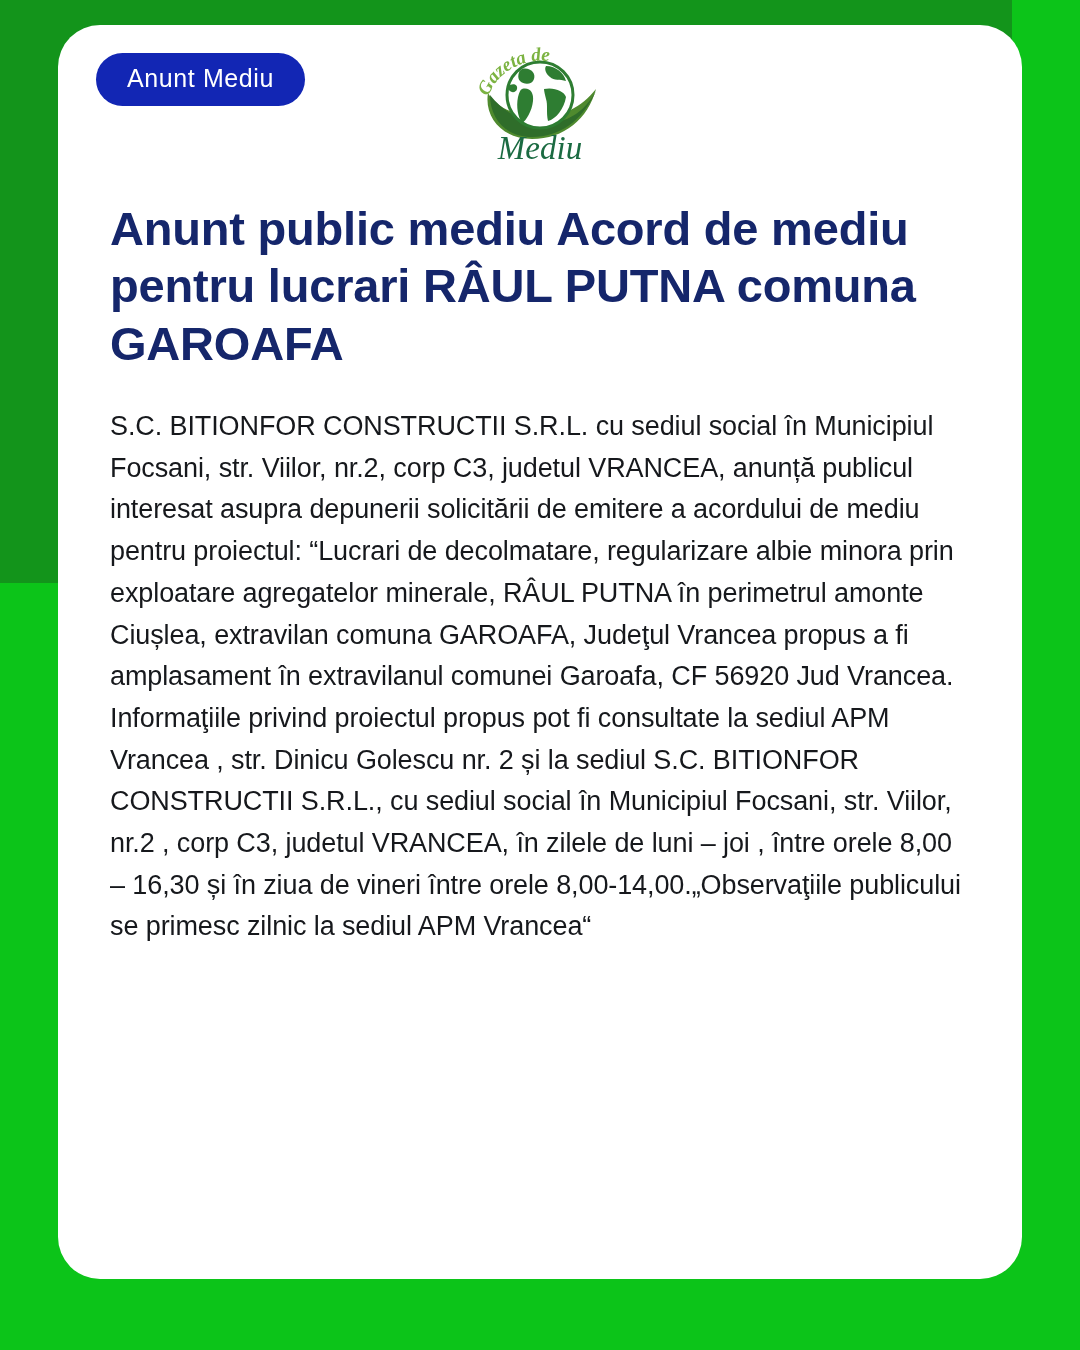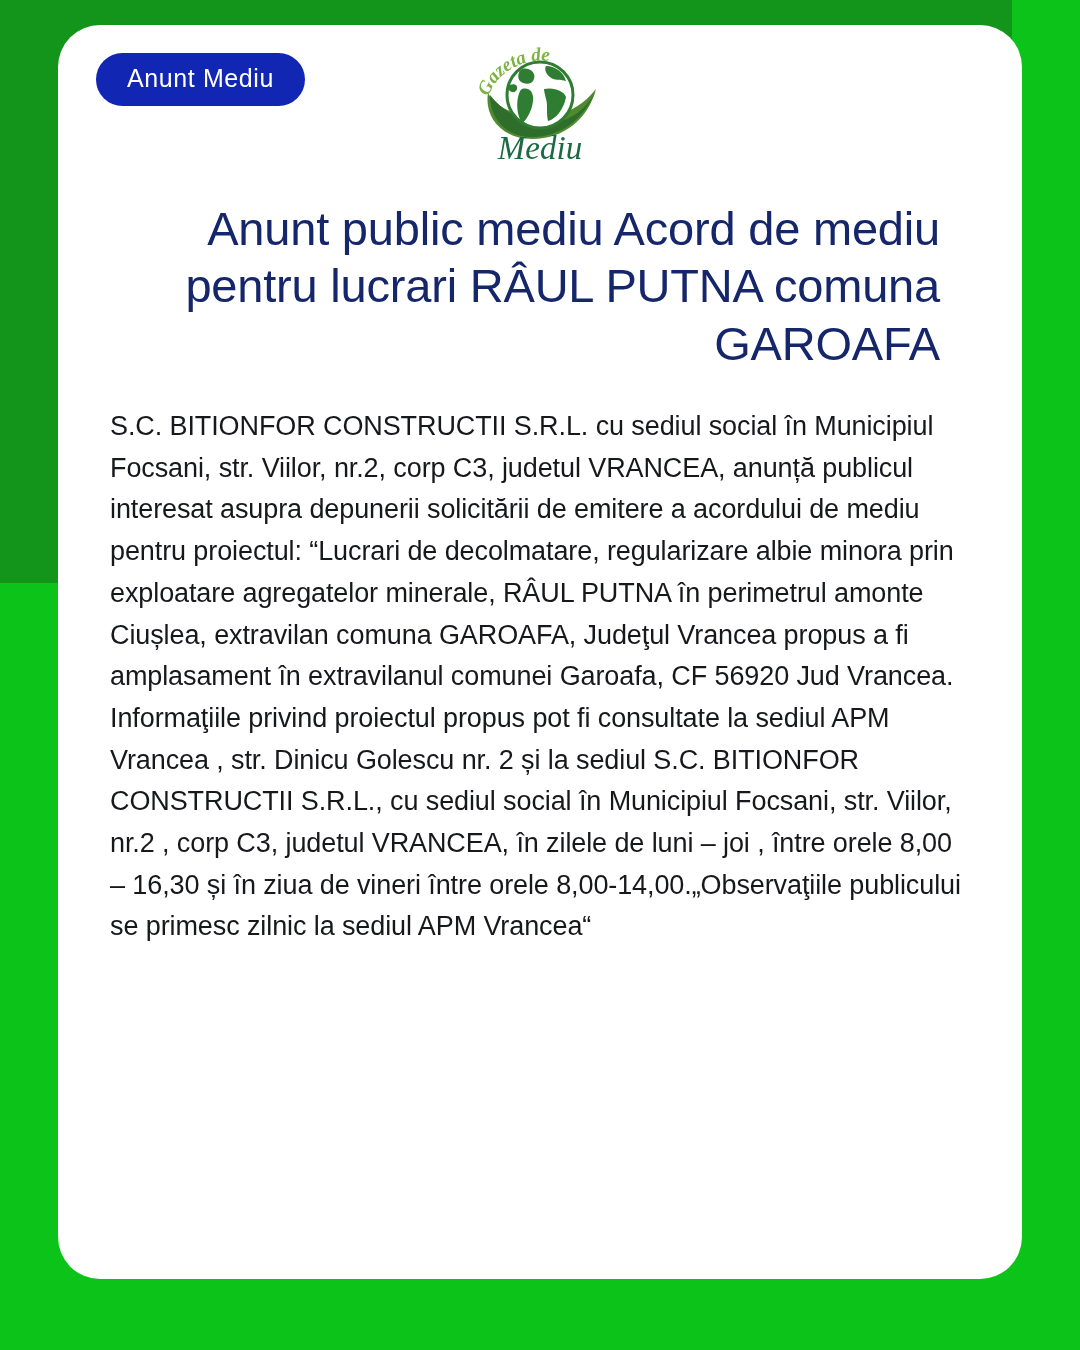--- a/index.html
+++ b/index.html
@@ -79,26 +79,25 @@
   }
   #logo svg { display: block; }
 
   
   .content {
     padding: 0 52px 0 52px;
   }
   #page-title {
     color: #15266b;
     font-size: 47px;
-    font-weight: normal;
+    font-weight: bold;
     line-height: 1.22;
     letter-spacing: -0.2px;
     margin: 30px 0 0 0;
     padding: 0 30px 0 0;
-    text-align: right;
   }
   #announcement-body {
     color: #16181c;
     font-size: 27px;
     line-height: 1.545;
     margin: 34px 0 0 0;
     letter-spacing: -0.1px;
     font-weight: 400;
   }
 </style>

